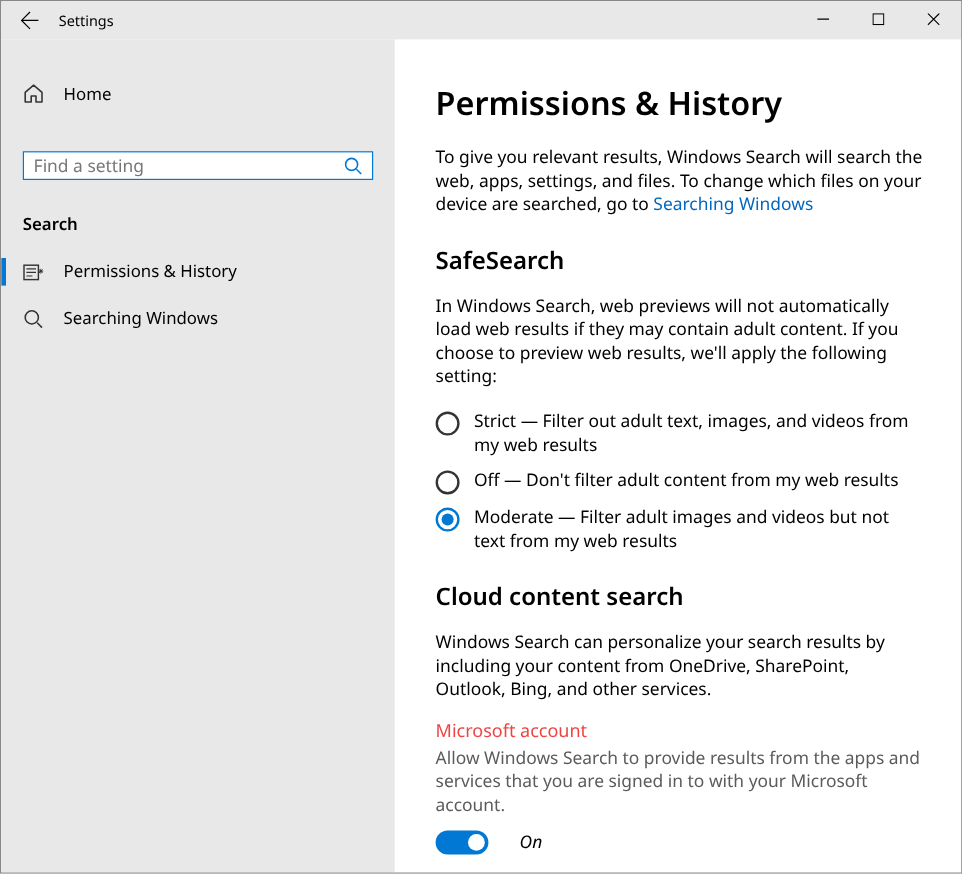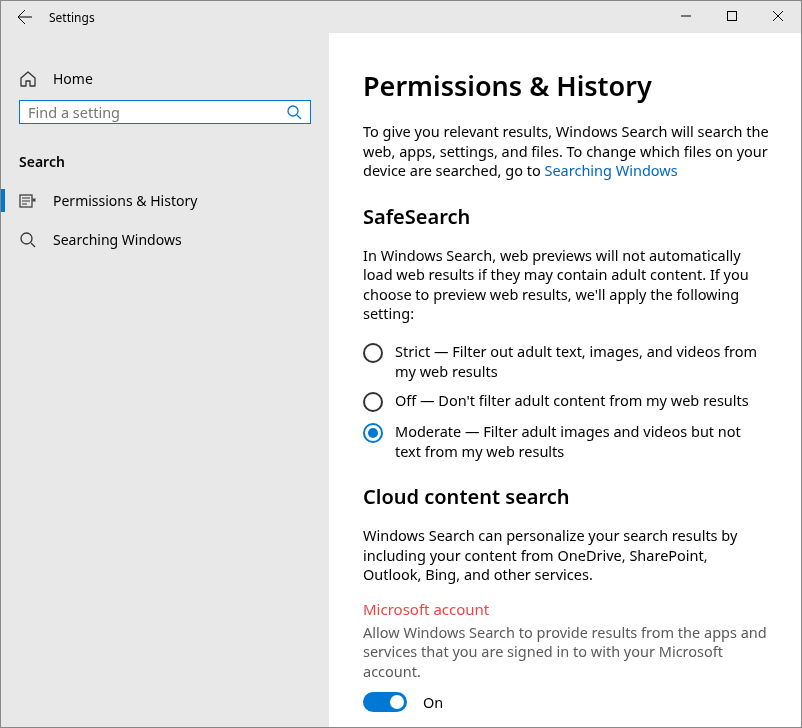--- a/index.html
+++ b/index.html
@@ -44,25 +44,25 @@
 .content { flex: 1; display: flex; min-height: 0; }
 .sidebar {
   width: 328px;
   background: #e8e8e8;
   padding-top: 28px;
   display: flex;
   flex-direction: column;
 }
 .home {
   display: flex;
-  align-items: flex-end;
+  align-items: flex-start;
   gap: 16px;
   padding: 8px 18px;
   font-size: 14px;
-  margin-bottom: 4px;
+  margin-bottom: 30px;
 }
 .searchbox {
   margin: 0 18px 24px 18px;
   border: 1px solid #0078d4;
   background: #fff;
   height: 24px;
   display: flex;
   align-items: center;
   padding: 0 8px;
 }
@@ -159,22 +159,23 @@
 }
 .subdesc {
   font-size: 14.5px;
   color: #5b5b5b;
   line-height: 1.35;
   margin-bottom: 10px;
 }
 .toggle-row {
   display: flex;
   align-items: center;
-  gap: 16px;
+  gap: 26px;
   margin-bottom: 18px;
+  font-style: italic;
 }
 .toggle {
   width: 44px;
   height: 20px;
   border-radius: 10px;
   background: #0078d4;
   position: relative;
 }
 .toggle::after {
   content: "";

